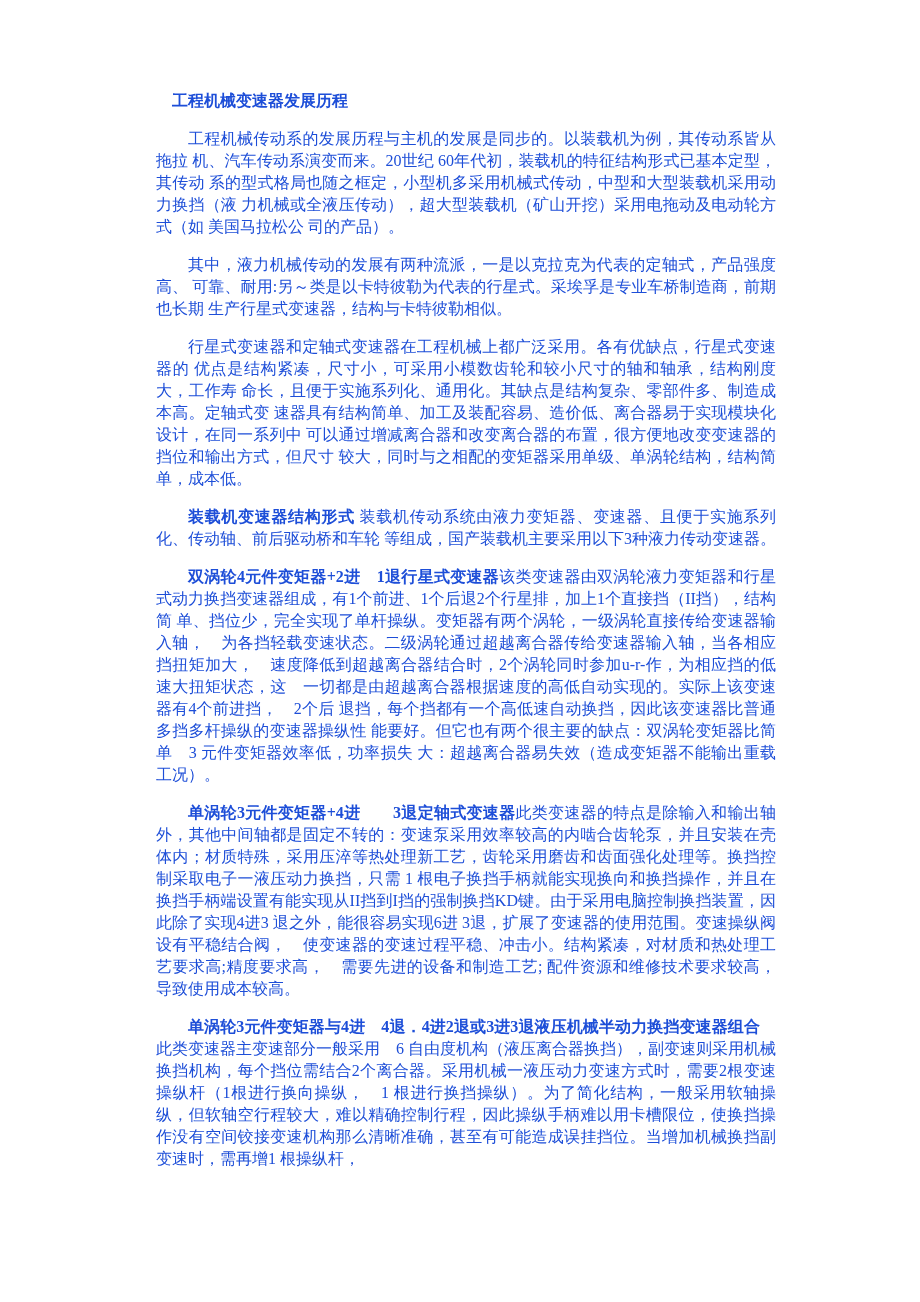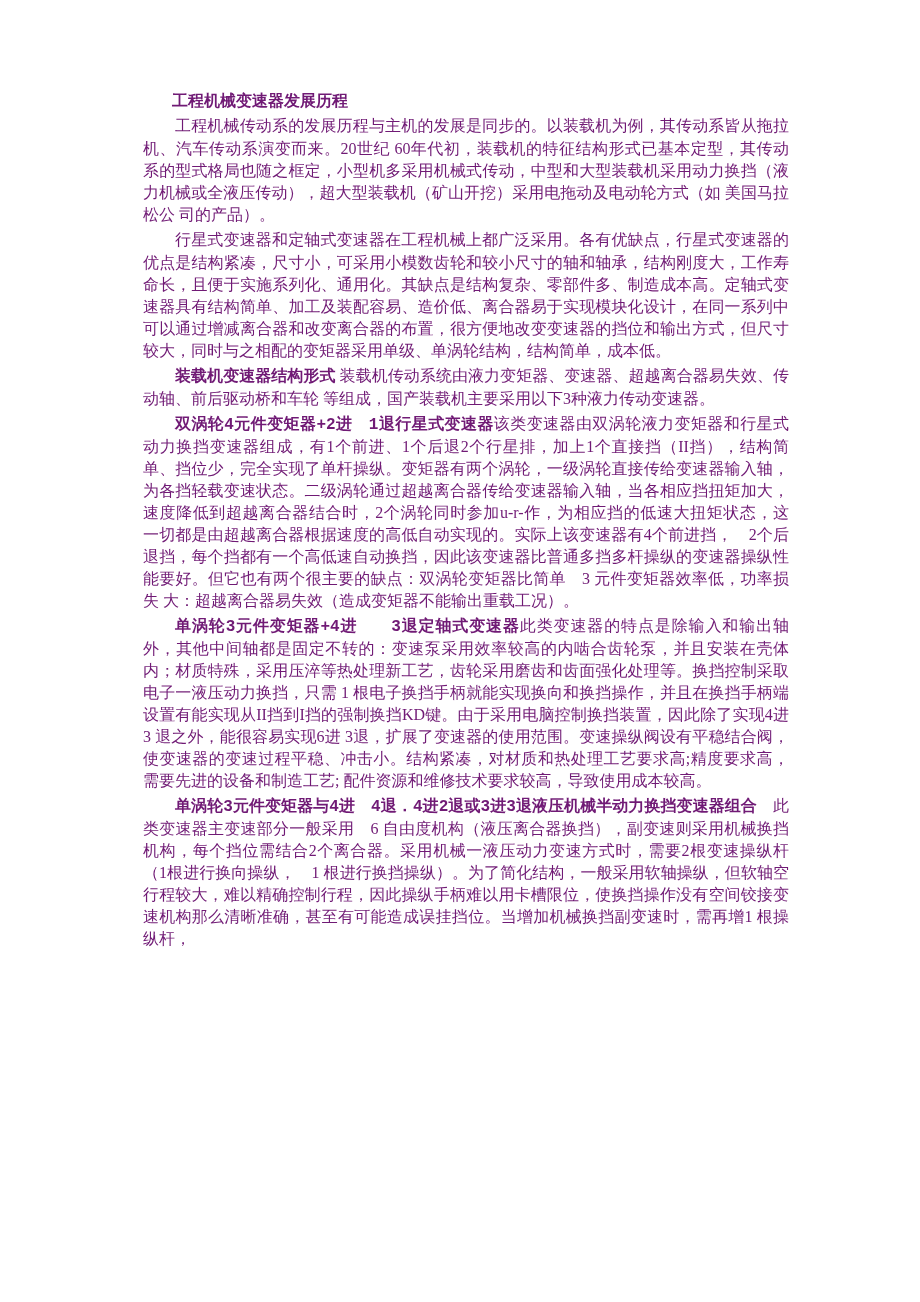--- a/index.html
+++ b/index.html
@@ -13,52 +13,53 @@
   .page {
     width: 920px;
     height: 1302px;
     background: #ffffff;
     padding: 90px 128px 40px 140px;
     overflow: hidden;
   }
   .doc {
     font-size: 16px;
     line-height: 22px;
-    color: #701a75;
+    color: #1d4ed8;
   }
   .title {
     margin: 0;
     font-size: 16px;
     font-weight: bold;
     text-indent: 2em;
     line-height: 22px;
   }
   .para {
-    margin: 3px;
+    margin: 16px;
     text-indent: 2em;
     text-align: justify;
     word-break: break-all;
   }
-  .lead { font-weight: bold; font-family: Liberation Mono, monospace; }
+  .lead { font-weight: bold; }
 </style>
 </head>
 <body>
 
 <div class="page">
   <div class="doc">
 
     <h1 class="title">工程机械变速器发展历程</h1>
 
     <p class="para"><span class="lead"></span><span>工程机械传动系的发展历程与主机的发展是同步的。以装载机为例，其传动系皆从拖拉 机、汽车传动系演变而来。20世纪 60年代初，装载机的特征结构形式已基本定型，其传动 系的型式格局也随之框定，小型机多采用机械式传动，中型和大型装载机采用动力换挡（液 力机械或全液压传动），超大型装载机（矿山开挖）采用电拖动及电动轮方式（如 美国马拉松公 司的产品）。</span></p>
 
+    <p class="para"><span class="lead"></span><span>其中，液力机械传动的发展有两种流派，一是以克拉克为代表的定轴式，产品强度高、 可靠、耐用:另～类是以卡特彼勒为代表的行星式。采埃孚是专业车桥制造商，前期也长期 生产行星式变速器，结构与卡特彼勒相似。</span></p>
 
     <p class="para"><span class="lead"></span><span>行星式变速器和定轴式变速器在工程机械上都广泛采用。各有优缺点，行星式变速器的 优点是结构紧凑，尺寸小，可采用小模数齿轮和较小尺寸的轴和轴承，结构刚度大，工作寿 命长，且便于实施系列化、通用化。其缺点是结构复杂、零部件多、制造成本高。定轴式变 速器具有结构简单、加工及装配容易、造价低、离合器易于实现模块化设计，在同一系列中 可以通过增减离合器和改变离合器的布置，很方便地改变变速器的挡位和输出方式，但尺寸 较大，同时与之相配的变矩器采用单级、单涡轮结构，结构简单，成本低。</span></p>
 
 
-    <p class="para"><span class="lead">装载机变速器结构形式</span><span> 装载机传动系统由液力变矩器、变速器、超越离合器易失效、传动轴、前后驱动桥和车轮 等组成，国产装载机主要采用以下3种液力传动变速器。</span></p>
+    <p class="para"><span class="lead">装载机变速器结构形式</span><span> 装载机传动系统由液力变矩器、变速器、且便于实施系列化、传动轴、前后驱动桥和车轮 等组成，国产装载机主要采用以下3种液力传动变速器。</span></p>
 
     <p class="para"><span class="lead">双涡轮4元件变矩器+2进　1退行星式变速器</span><span>该类变速器由双涡轮液力变矩器和行星式动力换挡变速器组成，有1个前进、1个后退2个行星排，加上1个直接挡（II挡），结构简 单、挡位少，完全实现了单杆操纵。变矩器有两个涡轮，一级涡轮直接传给变速器输入轴，　为各挡轻载变速状态。二级涡轮通过超越离合器传给变速器输入轴，当各相应挡扭矩加大，　速度降低到超越离合器结合时，2个涡轮同时参加u-r-作，为相应挡的低速大扭矩状态，这　一切都是由超越离合器根据速度的高低自动实现的。实际上该变速器有4个前进挡，　2个后 退挡，每个挡都有一个高低速自动换挡，因此该变速器比普通多挡多杆操纵的变速器操纵性 能要好。但它也有两个很主要的缺点：双涡轮变矩器比简单　3 元件变矩器效率低，功率损失 大：超越离合器易失效（造成变矩器不能输出重载工况）。</span></p>
 
     <p class="para"><span class="lead">单涡轮3元件变矩器+4进　　3退定轴式变速器</span><span>此类变速器的特点是除输入和输出轴外，其他中间轴都是固定不转的：变速泵采用效率较高的内啮合齿轮泵，并且安装在壳体内；材质特殊，采用压淬等热处理新工艺，齿轮采用磨齿和齿面强化处理等。换挡控制采取电子一液压动力换挡，只需 1 根电子换挡手柄就能实现换向和换挡操作，并且在换挡手柄端设置有能实现从II挡到I挡的强制换挡KD键。由于采用电脑控制换挡装置，因此除了实现4进3 退之外，能很容易实现6进 3退，扩展了变速器的使用范围。变速操纵阀设有平稳结合阀，　使变速器的变速过程平稳、冲击小。结构紧凑，对材质和热处理工艺要求高;精度要求高，　需要先进的设备和制造工艺; 配件资源和维修技术要求较高，导致使用成本较高。</span></p>
 
     <p class="para"><span class="lead">单涡轮3元件变矩器与4进　4退．4进2退或3进3退液压机械半动力换挡变速器组合</span><span>　此类变速器主变速部分一般采用　6 自由度机构（液压离合器换挡），副变速则采用机械换挡机构，每个挡位需结合2个离合器。采用机械一液压动力变速方式时，需要2根变速操纵杆（1根进行换向操纵，　1 根进行换挡操纵）。为了简化结构，一般采用软轴操纵，但软轴空行程较大，难以精确控制行程，因此操纵手柄难以用卡槽限位，使换挡操作没有空间铰接变速机构那么清晰准确，甚至有可能造成误挂挡位。当增加机械换挡副变速时，需再增1 根操纵杆，</span></p>
 
   </div>
 </div>
 

